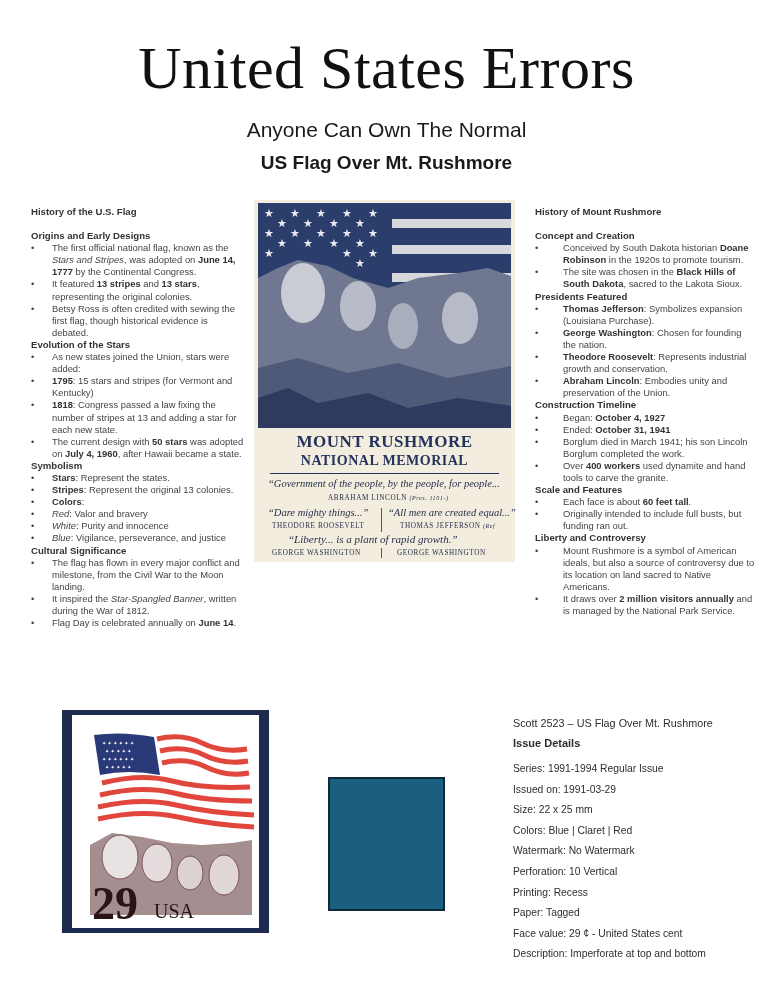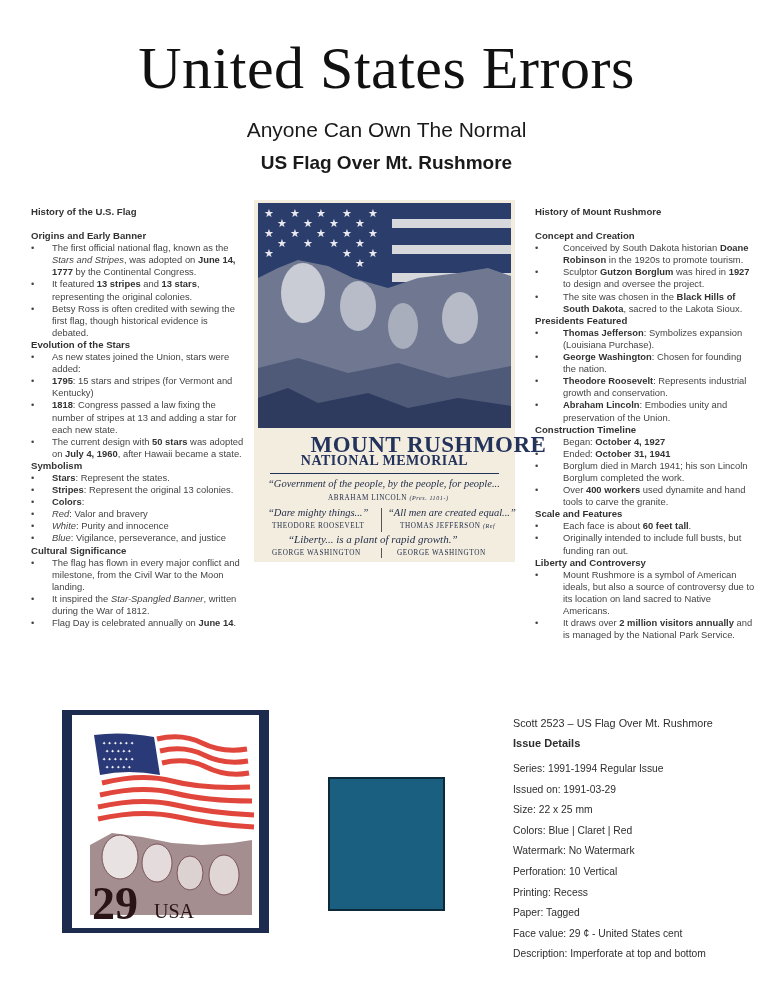--- a/index.html
+++ b/index.html
@@ -24,21 +24,21 @@
   .col li::before { content: "\2022"; position: absolute; left: 0; top: 0; }
   .col b { color: #333; }
 
   .poster { position: absolute; left: 254px; top: 200px; width: 261px; height: 362px; background: #f3ede0; }
   .poster-art { position: absolute; left: 4px; top: 3px; width: 253px; height: 225px; background: #2b3d6b; overflow: hidden; }
   .canton { position: absolute; left: 0; top: 0; width: 128px; height: 68px; background: #2b3d6b; }
   .stripe { position: absolute; left: 134px; width: 119px; height: 9px; background: #d6d8dc; }
   .mountain { position: absolute; left: 0; top: 45px; width: 253px; height: 180px; }
   .poster-heading { position: absolute; left: 0; width: 261px; text-align: center; color: #24335c;
     font-family: "Liberation Serif", "DejaVu Serif", serif; font-weight: bold; }
-  .ph1 { top: 232px; font-size: 23px; letter-spacing: 0.5px; margin-left: 44px; }
+  .ph1 { top: 232px; font-size: 17px; letter-spacing: 0.5px; }
   .ph2 { top: 253px; font-size: 14px; letter-spacing: 0.5px; }
   .poster-rule { position: absolute; left: 16px; width: 229px; top: 273px; height: 1px; background: #24335c; }
   .pq { position: absolute; color: #1f2a44; font-family: "Liberation Serif", "DejaVu Serif", serif; font-style: italic; font-size: 10.5px; white-space: nowrap; }
   .pa { position: absolute; color: #1f2a44; font-family: "Liberation Serif", "DejaVu Serif", serif; font-size: 7.2px; letter-spacing: 0.6px; text-transform: uppercase; white-space: nowrap; }
   .pdiv { position: absolute; width: 1px; background: #555; }
 
   .stamp { position: absolute; left: 62px; top: 710px; width: 207px; height: 223px; background: #1d2b4f; }
   .stamp-inner { position: absolute; left: 10px; top: 5px; width: 187px; height: 213px; background: #ffffff; overflow: hidden; }
   .stamp svg { position: absolute; left: 0; top: 0; }
 
@@ -52,21 +52,21 @@
 </head>
 <body>
 
 <div class="title">United States Errors</div>
 <div class="subtitle">Anyone Can Own The Normal</div>
 <div class="subtitle2">US Flag Over Mt. Rushmore</div>
 
 <div class="col col-left">
   <h3 class="doc-title">History of the U.S. Flag</h3>
 
-  <h3>Origins and Early Banner</h3>
+  <h3>Origins and Early Designs</h3>
   <ul>
     <li>The first official national flag, known as the <i>Stars and Stripes</i>, was adopted on <b>June 14, 1777</b> by the Continental Congress.</li>
     <li>It featured <b>13 stripes</b> and <b>13 stars</b>, representing the original colonies.</li>
     <li>Betsy Ross is often credited with sewing the first flag, though historical evidence is debated.</li>
   </ul>
 
   <h3>Evolution of the Stars</h3>
   <ul>
     <li>As new states joined the Union, stars were added:</li>
     <li><b>1795</b>: 15 stars and stripes (for Vermont and Kentucky)</li>
@@ -150,21 +150,20 @@
   <div class="pdiv" style="left:127px; top:348px; height:10px;"></div>
   <div class="pa" style="left:143px; top:349px;">George Washington</div>
 </div>
 
 <div class="col col-right">
   <h3 class="doc-title">History of Mount Rushmore</h3>
 
   <h3>Concept and Creation</h3>
   <ul>
     <li>Conceived by South Dakota historian <b>Doane Robinson</b> in the 1920s to promote tourism.</li>
-    <li>Sculptor <b>Gutzon Borglum</b> was hired in <b>1927</b> to design and oversee the project.</li>
     <li>The site was chosen in the <b>Black Hills of South Dakota</b>, sacred to the Lakota Sioux.</li>
   </ul>
 
   <h3>Presidents Featured</h3>
   <ul>
     <li><b>Thomas Jefferson</b>: Symbolizes expansion (Louisiana Purchase).</li>
     <li><b>George Washington</b>: Chosen for founding the nation.</li>
     <li><b>Theodore Roosevelt</b>: Represents industrial growth and conservation.</li>
     <li><b>Abraham Lincoln</b>: Embodies unity and preservation of the Union.</li>
   </ul>

